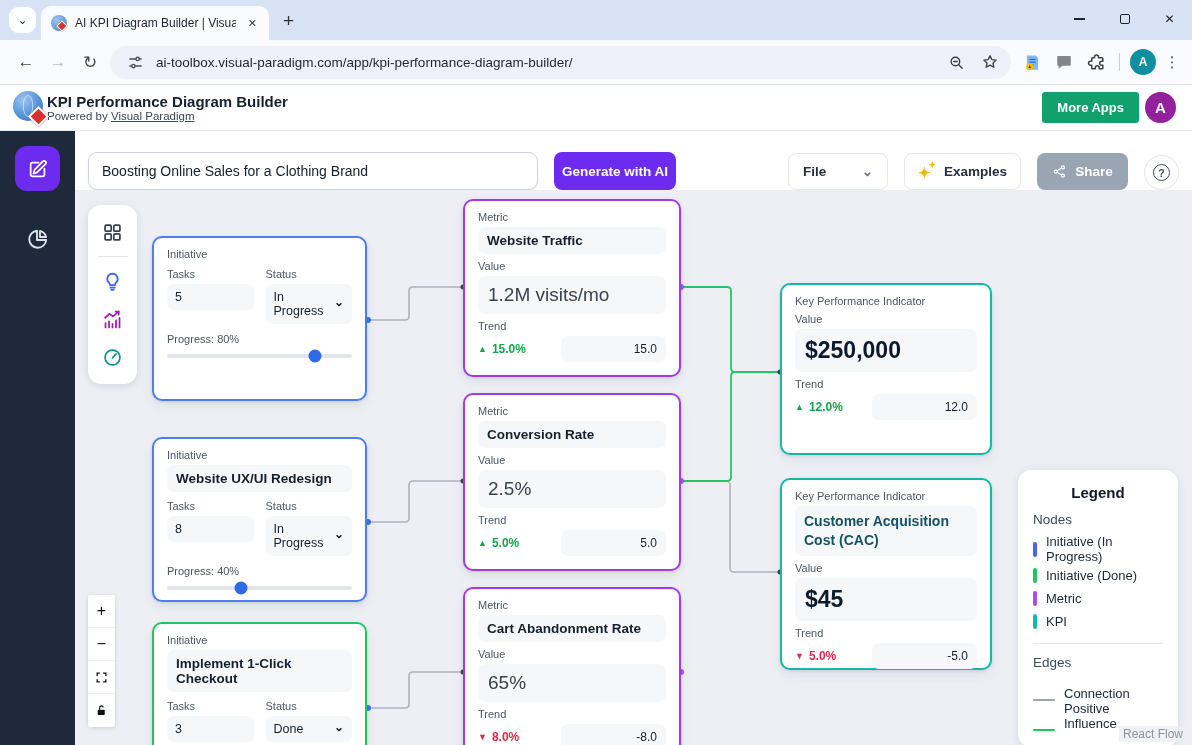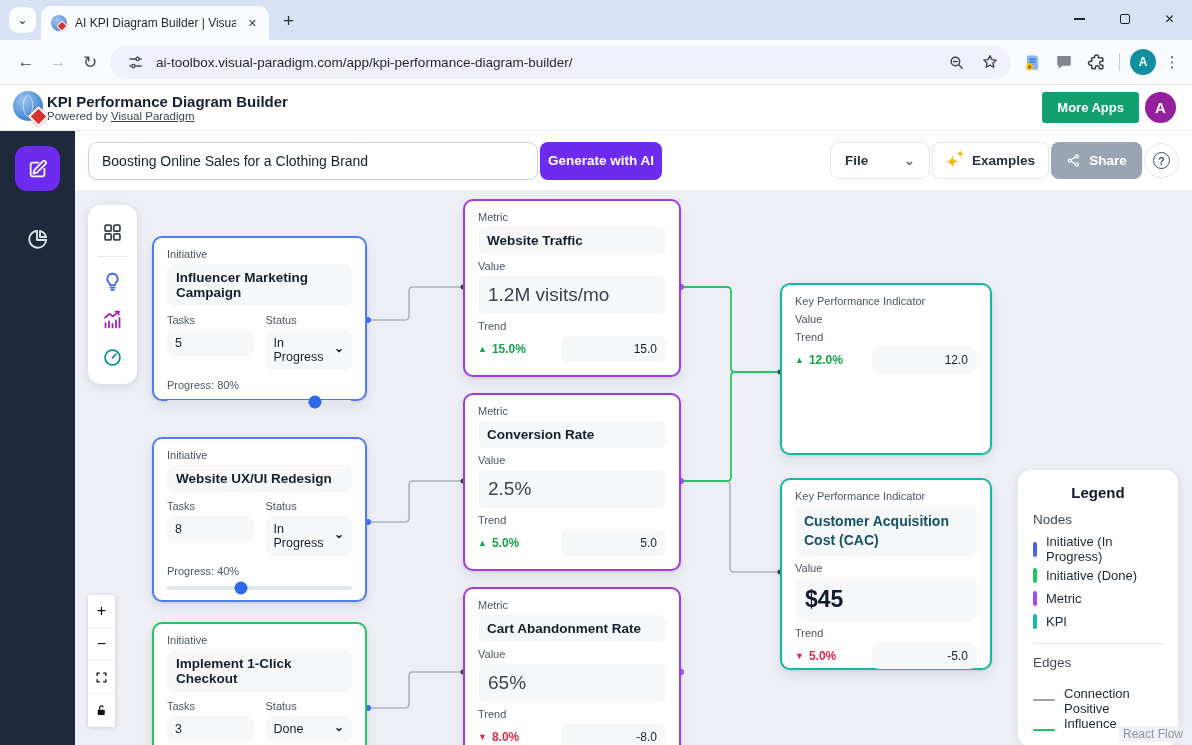--- a/index.html
+++ b/index.html
@@ -42,21 +42,21 @@
   .more-apps { margin-left:auto; background:#12a06e; color:#fff; font-size:13px; font-weight:bold; padding:8px 15px; border-radius:3px; border:none; cursor:pointer; }
   .app-avatar { width:31px; height:31px; border-radius:50%; background:#93219e; color:#fff; font-size:15px; font-weight:bold; display:flex; align-items:center; justify-content:center; margin:0 3px 0 6px; cursor:pointer; }
 
   
   .main { display:flex; height:614px; }
   .side-rail { width:75px; background:#1e2a3b; display:flex; flex-direction:column; align-items:center; padding-top:15px; gap:25px; }
   .rail-btn { width:45px; height:45px; border-radius:12px; display:flex; align-items:center; justify-content:center; cursor:pointer; }
   .rail-btn.active { background:#6c2bee; }
 
   .content { flex:1; display:flex; flex-direction:column; background:#fff; min-width:0; }
-  .prompt-row { height:59px; display:flex; align-items:center; padding:0 13px; gap:2px; }
+  .prompt-row { height:59px; display:flex; align-items:flex-end; padding:0 13px; gap:16px; }
   .prompt-input { width:450px; height:38px; border:1px solid #cfd4dc; border-radius:9px; padding:0 13px; font-size:14px; color:#14202e; font-family:inherit; box-shadow:0 1px 2px rgba(16,24,40,.06); outline:none; background:#fff; }
   .generate-btn { height:38px; padding:0 8px; background:#6c2bee; color:#fff; border:none; border-radius:8px; font-size:13.5px; font-weight:bold; cursor:pointer; }
   .row-spacer { flex:1; }
   .ghost-btn { height:37px; border:1px solid #e3e6eb; background:#fff; border-radius:8px; font-size:13.5px; font-weight:600; color:#27303f; display:flex; align-items:center; justify-content:center; gap:8px; cursor:pointer; }
   .file-btn { width:100px; justify-content:space-between; padding:0 14px; }
   .file-btn .chev { color:#6b7280; font-size:13px; }
   .examples-btn { width:117px; }
   .spark-wrap { position:relative; width:18px; height:18px; }
   .spark-big { position:absolute; left:0; top:2px; color:#f2b70d; font-size:15px; line-height:15px; }
   .spark-small { position:absolute; right:0; top:-2px; color:#f2b70d; font-size:9px; line-height:9px; }
@@ -331,21 +331,20 @@
             <svg width="21" height="21" viewBox="0 0 24 24" fill="none" stroke="#0d9488" stroke-width="2" stroke-linecap="round">
                 <circle cx="12" cy="12" r="8.5"></circle>
                 <path d="M12 12.5 16 8"></path>
               </svg>
           </span>
         </span>
       </div>
 
       <div class="node init-progress" style="left:77px;top:46px;width:215px;height:165px;">
         <div class="node-label first">Initiative</div>
-        <div class="name-box">Influencer Marketing Campaign</div>
         <div class="field-row">
           <div class="field">
             <div class="node-label first">Tasks</div>
             <div class="value-box">5</div>
           </div>
           <div class="field">
             <div class="node-label first">Status</div>
             <div class="value-box status-box">
                 <span>In Progress</span>
                 <span class="chev">⌄</span>
@@ -440,20 +439,21 @@
               <span class="tri"></span>
               <span>8.0%</span>
             </span>
           <span class="trend-input">-8.0</span>
         </div>
       </div>
 
       <div class="node kpi" style="left:705px;top:93px;width:212px;height:172px;">
         <div class="node-label first">Key Performance Indicator</div>
         <div class="node-label">Value</div>
+        <div class="big-value">$250,000</div>
         <div class="node-label">Trend</div>
         <div class="trend-row">
           <span class="trend-pct up">
               <span class="tri"></span>
               <span>12.0%</span>
             </span>
           <span class="trend-input">12.0</span>
         </div>
       </div>
 

